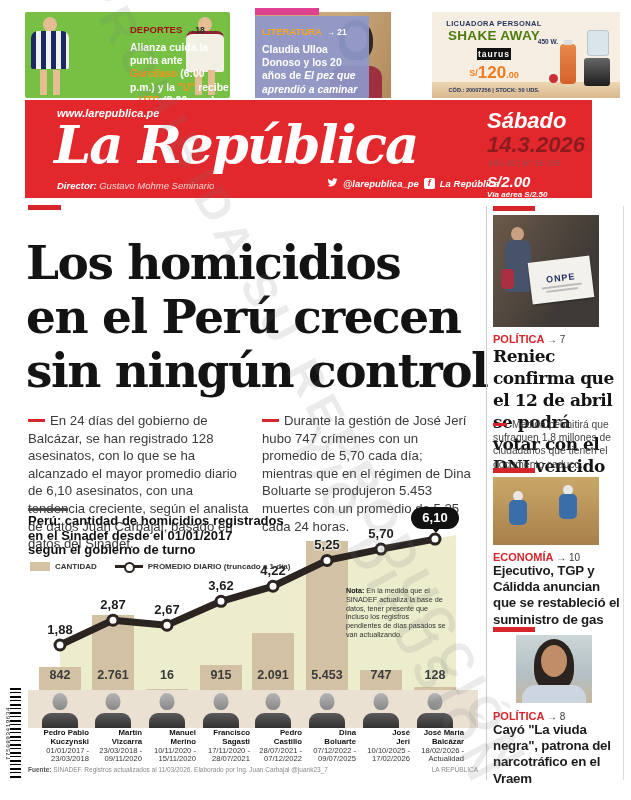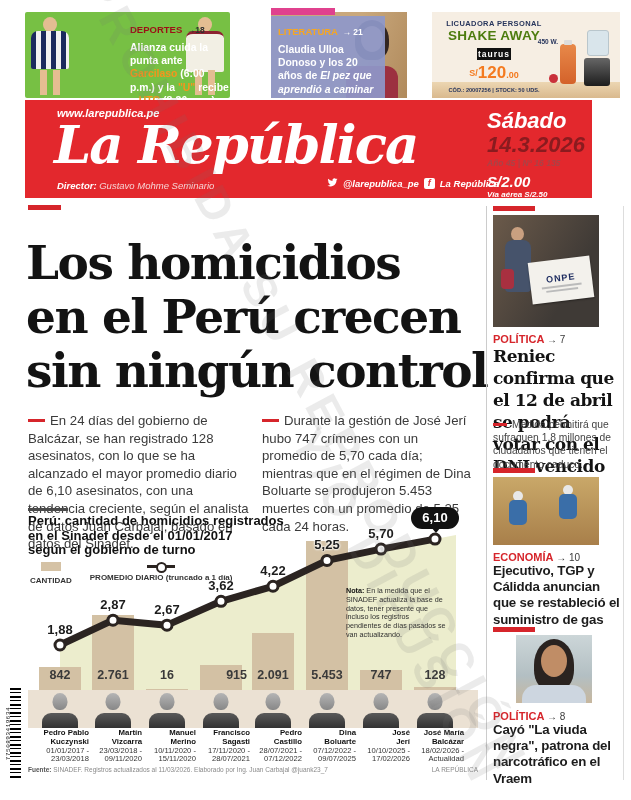--- a/index.html
+++ b/index.html
@@ -19,21 +19,21 @@
   .p-head{position:absolute;top:0;left:50%;transform:translateX(-50%);width:14px;height:15px;border-radius:50%;background:#e4bd92;}
   .p-torso{position:absolute;top:14px;left:4px;right:4px;height:38px;border-radius:7px 7px 2px 2px;}
   .p-legs{position:absolute;bottom:0;left:13px;width:7px;height:25px;background:#e4bd92;}
   .p-legs2{position:absolute;bottom:0;right:13px;width:7px;height:25px;background:#e4bd92;}
   .dep-text{position:absolute;left:62px;top:7px;width:102px;margin-left:43px;}
   .dep-kicker{font-size:9.5px;font-weight:800;color:#9c1016;}
   .dep-page{color:#2f2f2f;font-weight:700;font-size:8.5px;}
   .dep-body{margin-top:4px;font-size:10.4px;line-height:13.2px;font-weight:700;color:#fff;}
   .hl{color:#f7941d;font-weight:800;}
 
-  #literatura{left:255px;top:12px;width:136px;height:86px;background:linear-gradient(110deg,#c9a87c 55%,#b08a5c);overflow:visible;margin-left:16px;}
+  #literatura{left:255px;top:12px;width:136px;height:86px;background:linear-gradient(110deg,#c9a87c 55%,#b08a5c);overflow:visible;}
   .lit-tab{position:absolute;left:0;top:-4px;width:64px;height:7px;background:#e0418e;}
   .lit-woman{position:absolute;right:4px;top:8px;width:62px;height:78px;}
   .lit-hair{position:absolute;left:50%;top:0;transform:translateX(-50%);width:34px;height:40px;border-radius:50% 50% 40% 40%;background:#332622;}
   .lit-face{position:absolute;left:50%;top:6px;transform:translateX(-50%);width:22px;height:26px;border-radius:50%;background:#caa07c;}
   .lit-dress{position:absolute;left:50%;bottom:0;transform:translateX(-50%);width:52px;height:32px;border-radius:12px 12px 0 0;background:#9c3040;}
   .lit-panel{position:absolute;left:0;top:4px;width:114px;height:82px;background:rgba(142,152,202,.92);padding:5px 7px;box-sizing:border-box;}
   .lit-kicker{font-size:9.5px;font-weight:800;color:#f5a623;}
   .lit-page{color:#fff;font-weight:700;font-size:8.5px;}
   .lit-body{margin-top:4px;font-size:10.4px;line-height:13.2px;font-weight:700;color:#fff;}
   .lit-italic{font-style:italic;font-weight:800;}
@@ -83,21 +83,21 @@
             font-size:47px;line-height:54px;letter-spacing:-1.5px;color:#131313;}
   .bodycol{font-size:13.2px;line-height:17.6px;color:#3b3b3b;}
   #col1{left:28px;top:412px;width:222px;}
   #col2{left:262px;top:412px;width:212px;}
   .lead-dash{display:inline-block;width:17px;height:3px;background:#d6252b;vertical-align:middle;margin:0 5px 2px 0;}
 
   
   #chart-title-dash{left:28px;top:508px;width:40px;height:3px;background:#4a4a4a;}
   #chart-title{left:28px;top:514px;font-size:13px;line-height:14.6px;font-weight:800;color:#111;}
   #legend{left:30px;top:562px;display:flex;align-items:center;gap:18px;z-index:5;}
-  .leg-item{display:flex;align-items:center;gap:5px;font-size:8px;font-weight:800;color:#333;flex-direction:column;}
+  .leg-item{display:flex;align-items:center;gap:5px;font-size:8px;font-weight:800;color:#333;}
   .leg-swatch{width:20px;height:9px;background:#d5c2a5;}
   .leg-line{width:28px;height:3px;background:#2b2421;position:relative;}
   .leg-line::after{content:"";position:absolute;left:9px;top:-3.5px;width:7px;height:7px;border:2px solid #2b2421;border-radius:50%;background:#fff;}
   #chart{left:28px;top:535px;width:450px;height:155px;}
   #chart svg{position:absolute;left:0;top:0;overflow:visible;}
   .bar{position:absolute;bottom:0;width:42px;background:#d3c1a4;}
   .bar-label{position:absolute;bottom:8px;width:52px;text-align:center;font-weight:700;font-size:12.5px;color:#3a3a3a;}
   .line-label{position:absolute;width:52px;text-align:center;font-weight:800;font-size:13px;color:#1d1d1d;
               text-shadow:0 0 2px #fff,0 0 2px #fff,0 0 3px #fff;}
   #note{position:absolute;left:318px;top:52px;width:100px;font-size:7.2px;line-height:8.8px;color:#2f2f2f;}
@@ -294,21 +294,21 @@
         <div class="line-label" style="left: 113px; top: 67.171px;">2,67</div>
         <div class="line-label" style="left: 167px; top: 43.326px;">3,62</div>
         <div class="line-label" style="left: 219px; top: 28.266px;">4,22</div>
         <div class="line-label" style="left: 273px; top: 2.413px;">5,25</div>
         <div class="line-label" style="left: 327px; top: -8.882px;">5,70</div>
       </div>
     <div>
         <div class="bar-label" style="left: 6px;">842</div>
         <div class="bar-label" style="left: 59px;">2.761</div>
         <div class="bar-label" style="left: 113px;">16</div>
-        <div class="bar-label" style="left: 167px; text-align: right;">915</div>
+        <div class="bar-label" style="left: 167px;">915</div>
         <div class="bar-label" style="left: 219px;">2.091</div>
         <div class="bar-label" style="left: 273px;">5.453</div>
         <div class="bar-label" style="left: 327px;">747</div>
         <div class="bar-label" style="left: 381px;">128</div>
       </div>
     <div id="callout">6,10</div>
   </div>
 
   <div class="abs" id="strip">
     <div class="bust" style="left:10px"></div>

